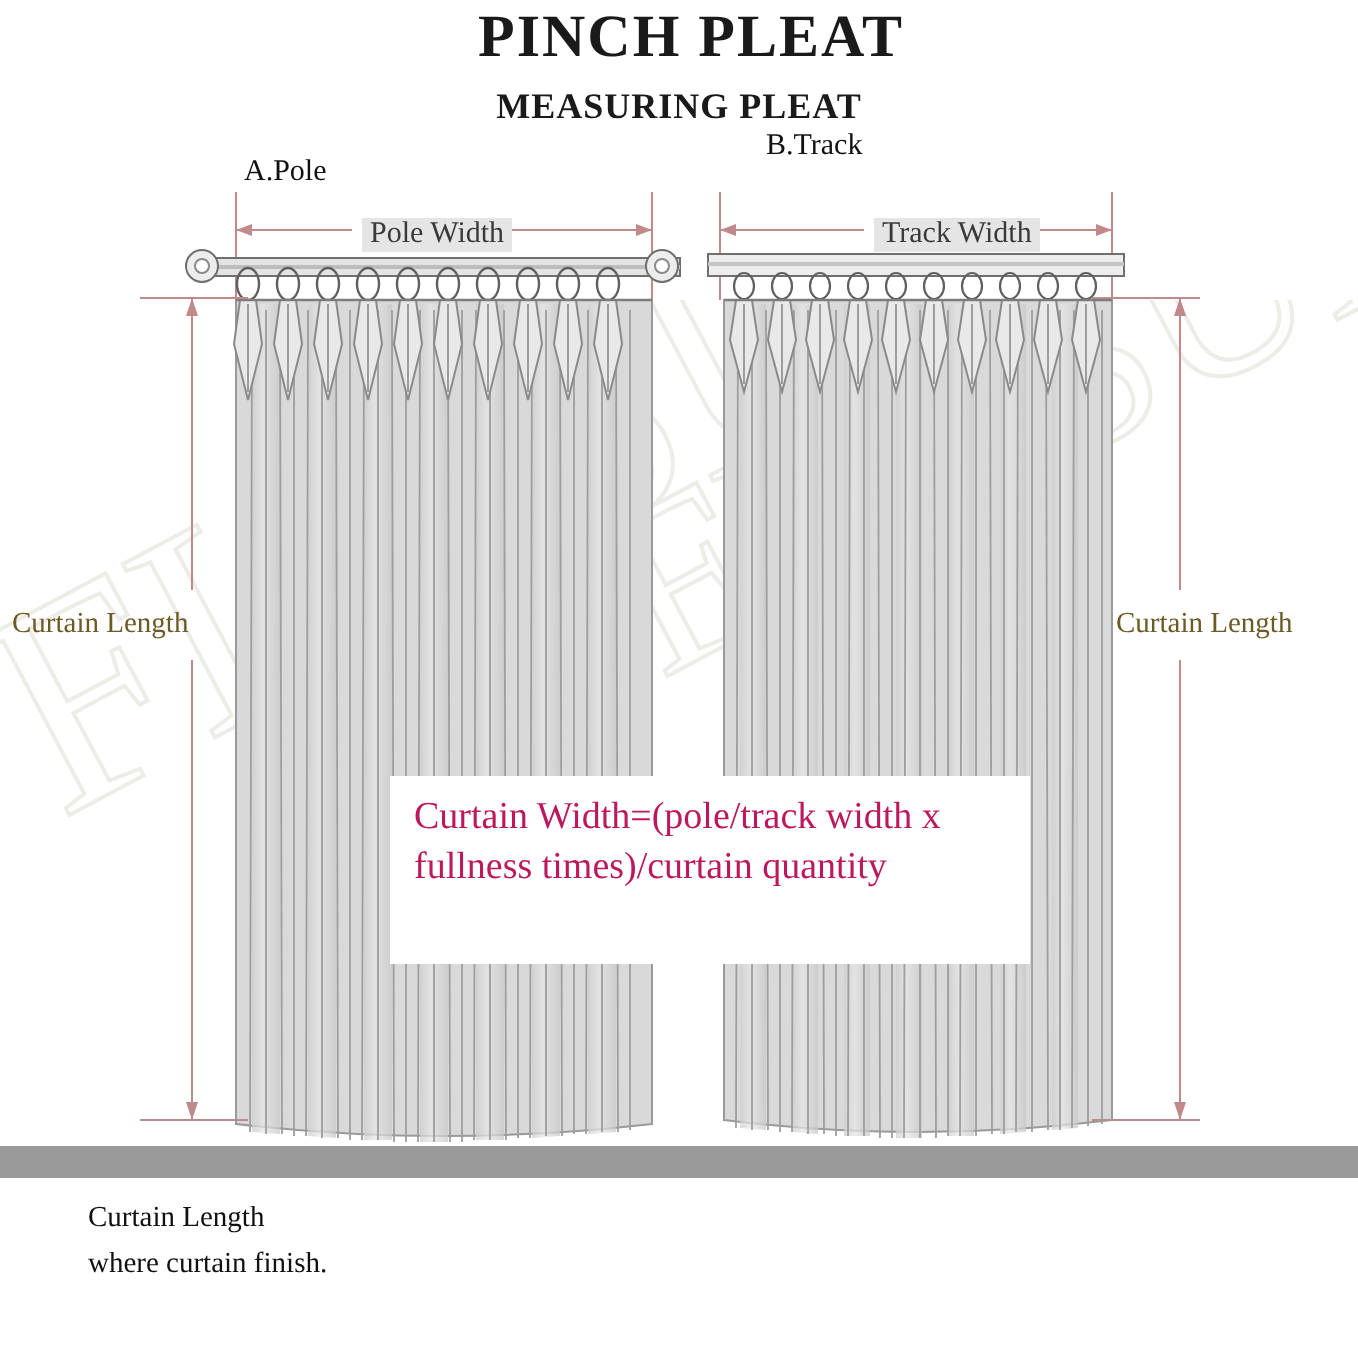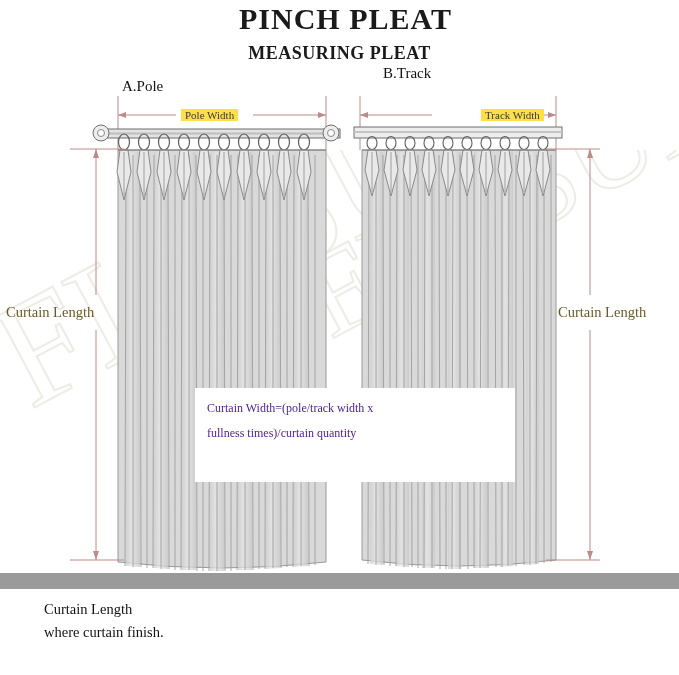--- a/index.html
+++ b/index.html
@@ -38,47 +38,47 @@
     position: absolute;
     font-size: 15px;
     color: #111;
   }
   #caption-a { top: 78px; left: 122px; }
   #caption-b { top: 65px; left: 383px; }
 
   
   .dim-label {
     position: absolute;
-    font-size: 11px;
+    font-size: 15px;
     color: #3a3a3a;
-    background: #fde047;
+    background: #e5e5e5;
     padding: 0 4px;
   }
   #dim-pole  { top: 109px; left: 181px; }
-  #dim-track { top: 109px; left: 437px; margin-left: 44px; }
+  #dim-track { top: 109px; left: 437px; }
 
   
   .side-label {
     position: absolute;
     font-size: 14.5px;
     color: #6b5a23;
   }
   #len-left  { top: 304px; left: 6px; }
   #len-right { top: 304px; left: 558px; }
 
   
   #formula {
     position: absolute;
     left: 195px; top: 388px;
     width: 320px; height: 94px;
     background: #fff;
     padding: 8px 10px 0 12px;
-    font-size: 12px;
+    font-size: 19px;
     line-height: 25px;
-    color: #4c1d95;
+    color: #be185d;
   }
 
   
   #bottom-bar {
     position: absolute;
     left: 0; top: 573px;
     width: 679px; height: 16px;
     background: #9a9a9a;
   }
   #bottom-note {

